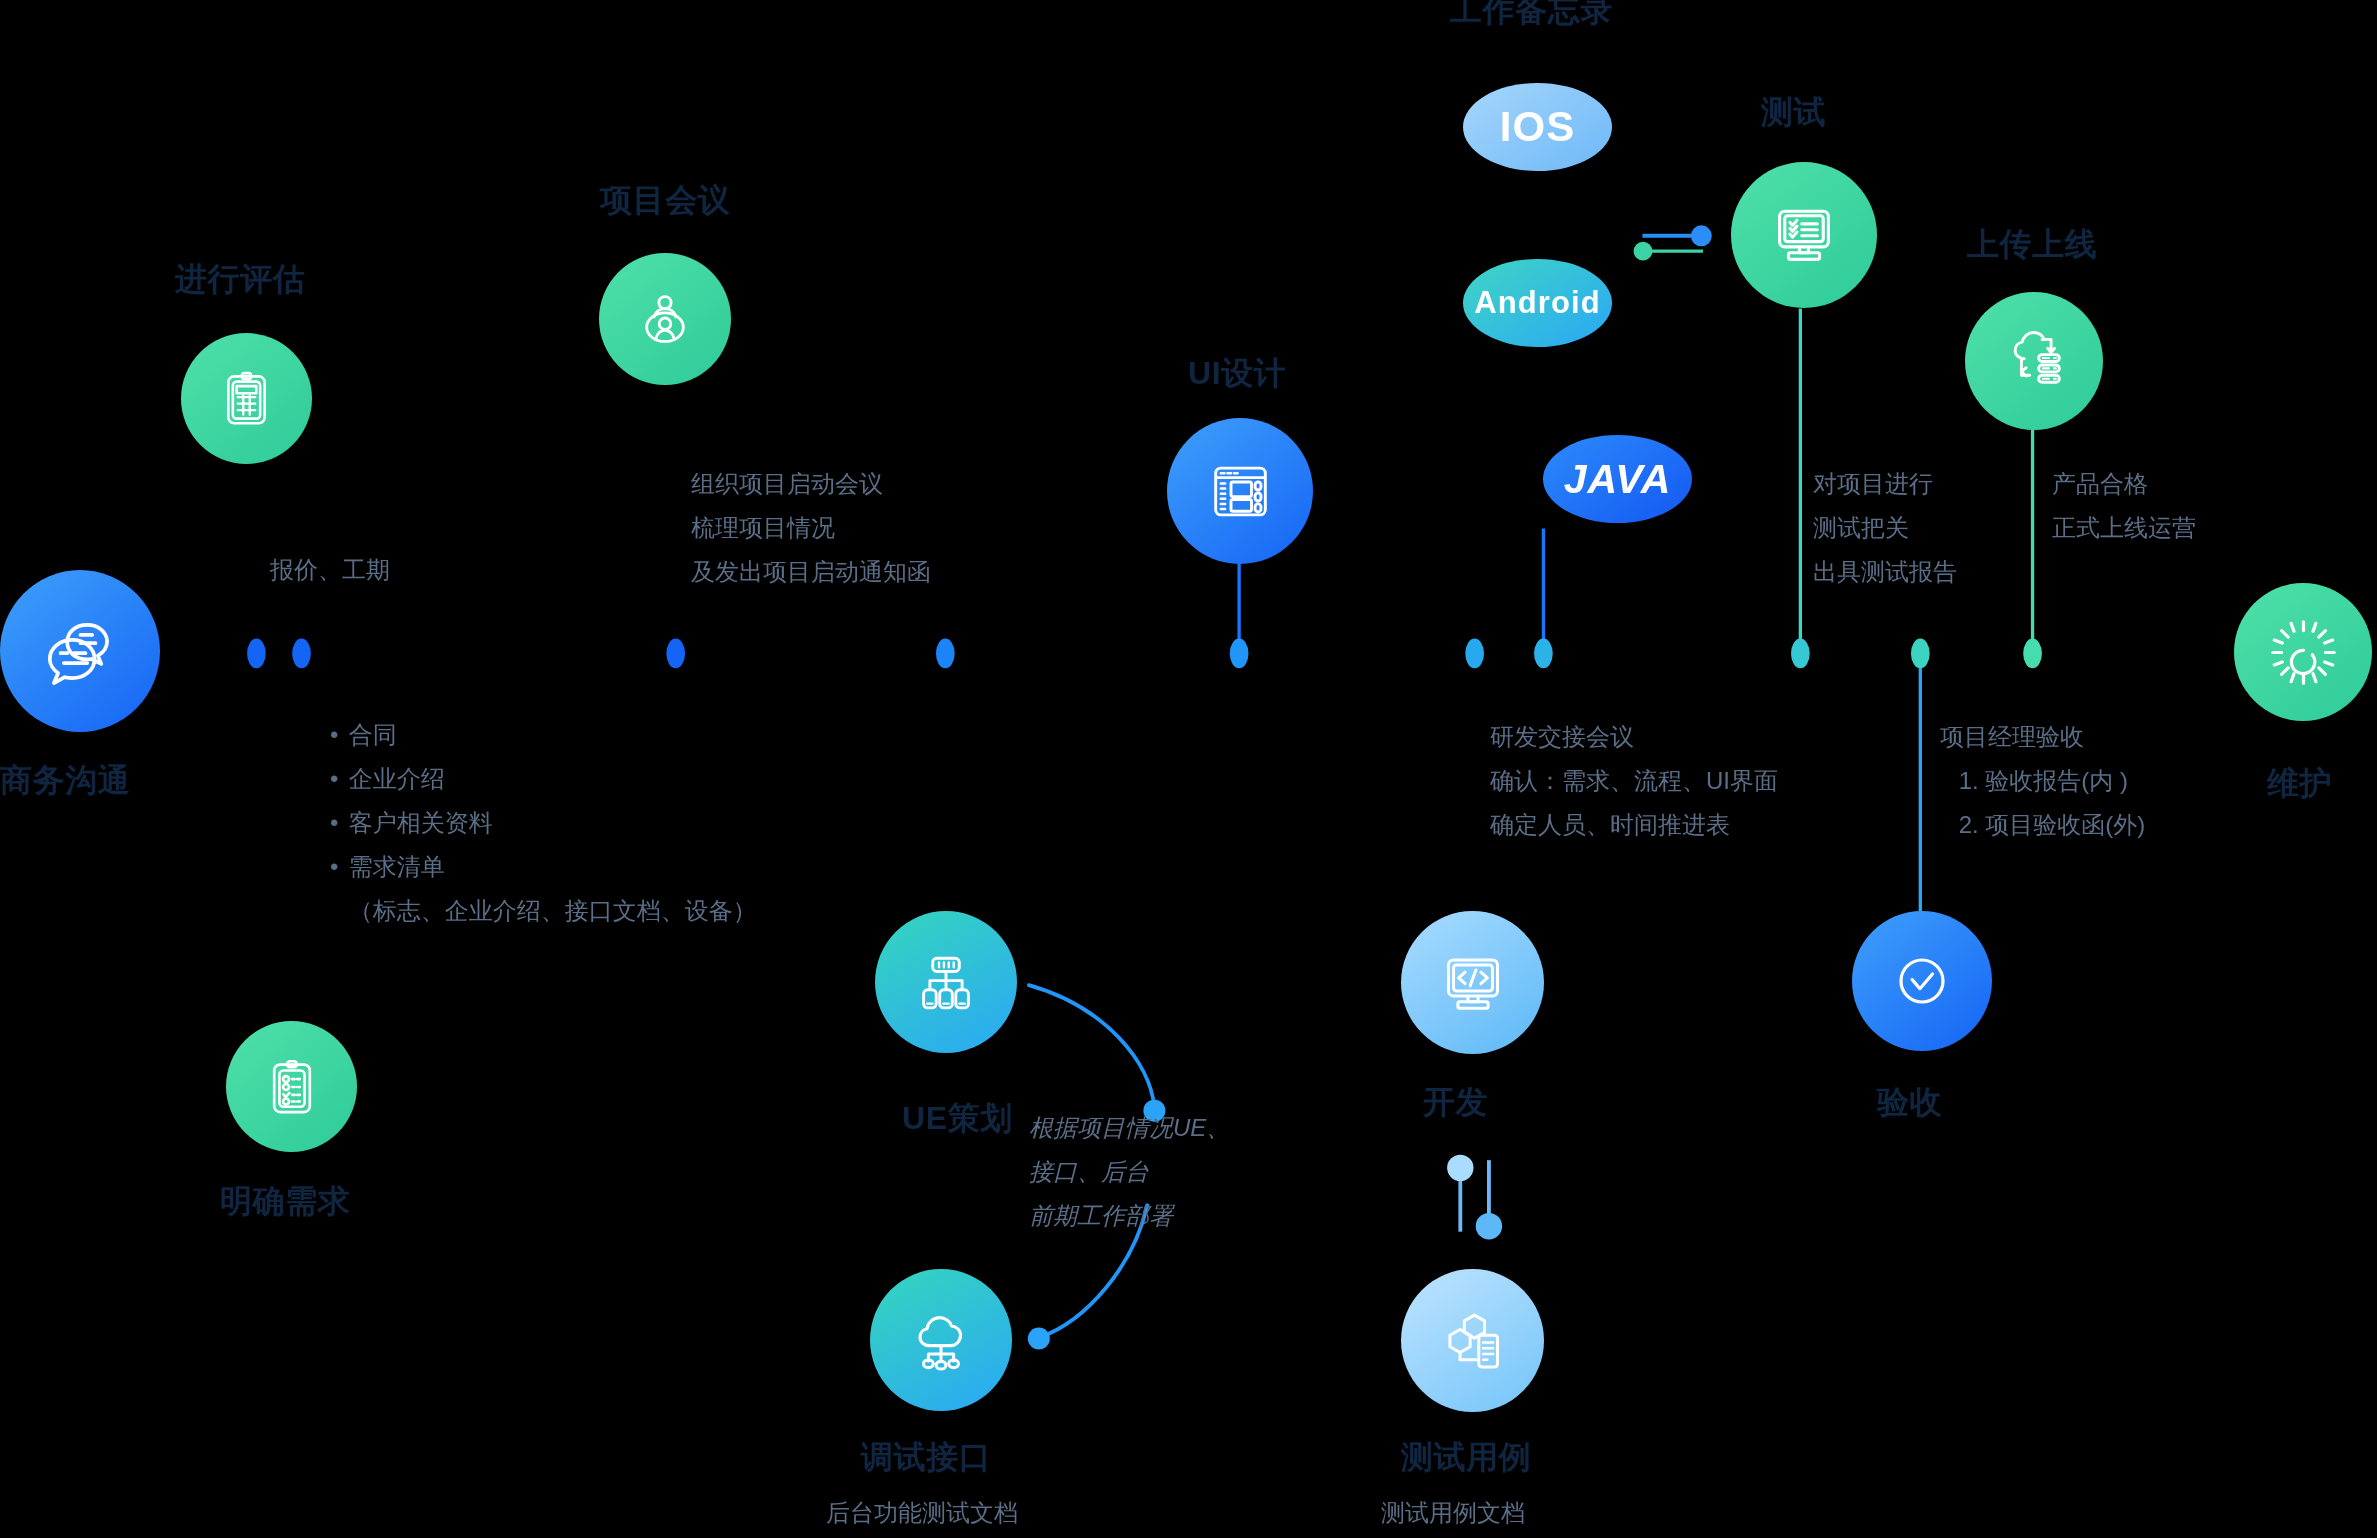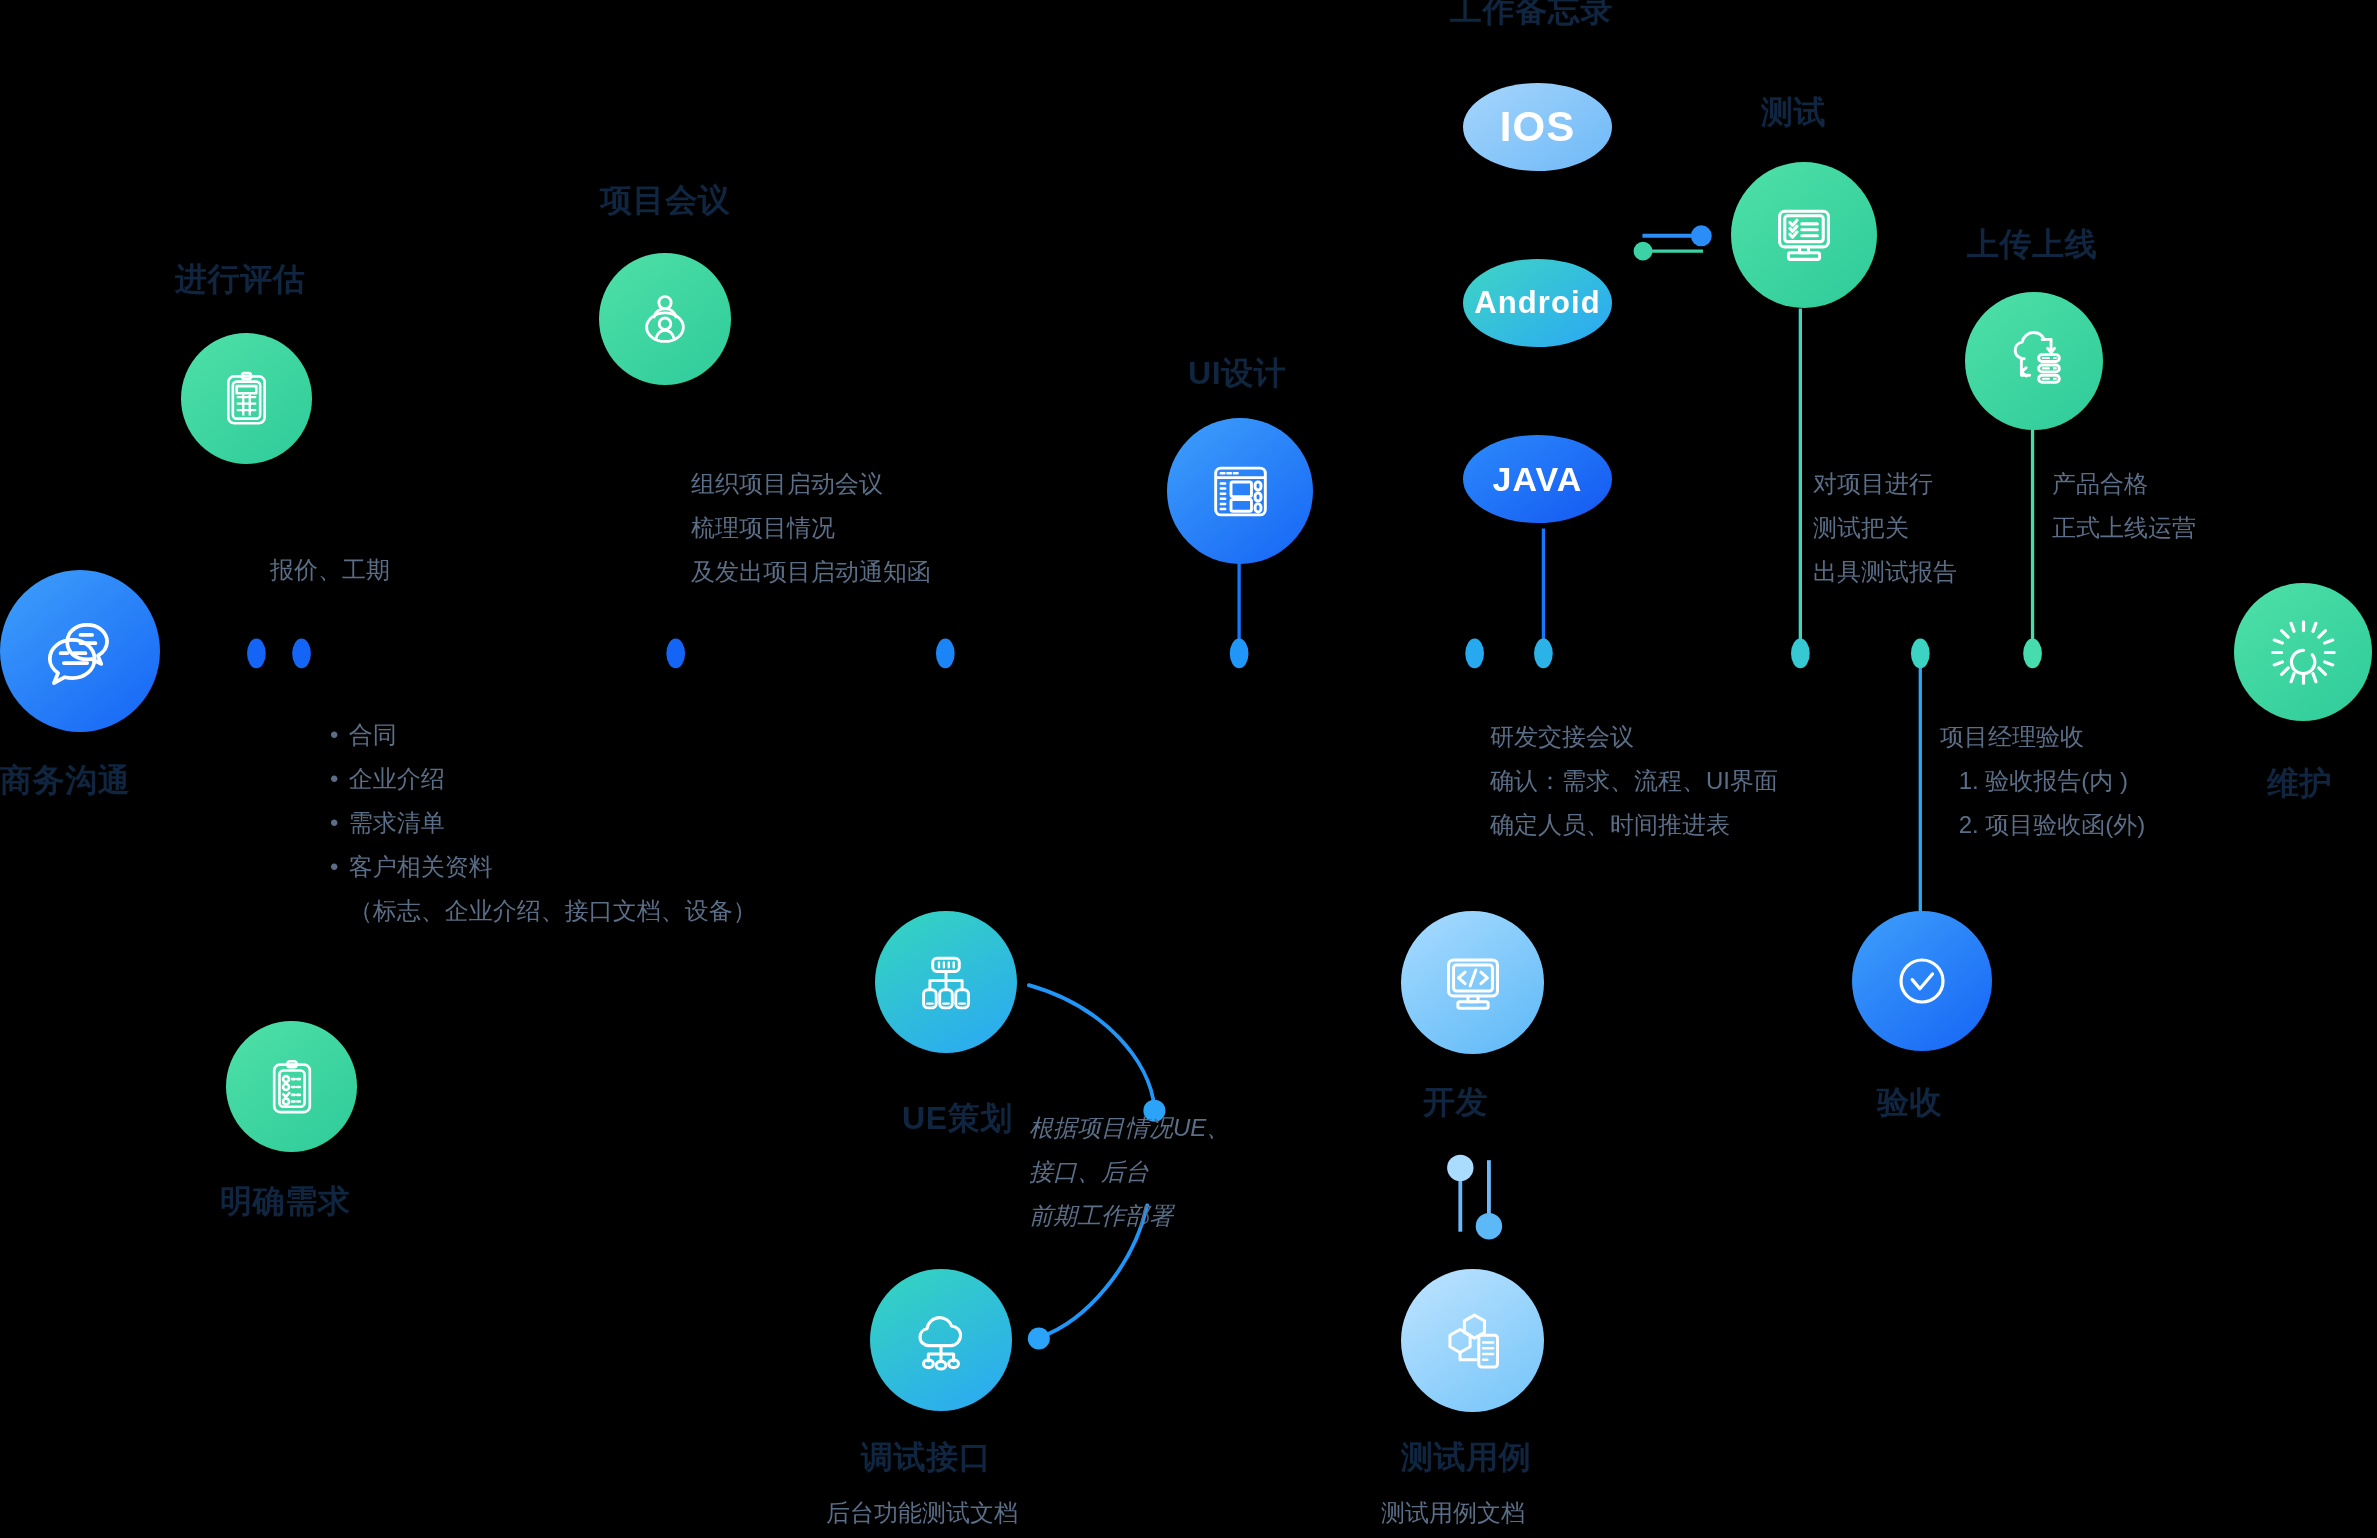--- a/index.html
+++ b/index.html
@@ -143,22 +143,22 @@
         <circle cx="41" cy="72" r="4.5"></circle>
           <path d="M50 72h12" stroke-linecap="round" stroke-dasharray="4 4"></path>
       </g>
     </svg>
   </div>
   <div class="title" style="left:220px;top:1180px;">明确需求</div>
 
   <div class="bullets" style="left:330px;top:713px;">
     <div class="b">合同</div>
     <div class="b">企业介绍</div>
+    <div class="b">客户相关资料</div>
     <div class="b">需求清单</div>
-    <div class="b">客户相关资料</div>
     <div class="sub">（标志、企业介绍、接口文档、设备）</div>
   </div>
 
   <div class="title" style="left:600px;top:179px;">项目会议</div>
   <div class="node" style="left:599px;top:253px;width:132px;height:132px;background:linear-gradient(140deg,#4fe0a8,#2ecb9a);">
     <svg viewBox="0 0 100 100" width="68" height="68">
       <g fill="none" stroke="#fff" stroke-width="4.2" stroke-linecap="round" stroke-linejoin="round">
         <circle cx="50" cy="26" r="9"></circle>
         <path d="M34 47c1.5-7.5 8-12.5 16-12.5S64.5 39.5 66 47"></path>
         <ellipse cx="50" cy="62" rx="27" ry="21"></ellipse>
@@ -230,22 +230,22 @@
   <div class="title" style="left:1450px;top:-11px;">工作备忘录</div>
 
   <div class="node badge" style="left:1463px;top:83px;width:149px;height:88px;border-radius:50%;font-size:42px;
               background:linear-gradient(145deg,#a6d6fb,#6db8f8);">
     <span>IOS</span>
   </div>
   <div class="node badge" style="left:1463px;top:259px;width:149px;height:88px;border-radius:50%;font-size:31px;
               background:linear-gradient(145deg,#3fd6c4,#2aa7f5);">
     <span>Android</span>
   </div>
-  <div class="node badge" style="left:1463px;top:435px;width:149px;height:88px;border-radius:50%;font-size:34px;
-              background:linear-gradient(145deg,#2c8bfb,#1458f2);">
+  <div class="node badge" style="left:1543px;top:435px;width:149px;height:88px;border-radius:50%;font-size:41px;
+              background:linear-gradient(145deg,#2c8bfb,#1458f2);font-style:italic;">
     <span>JAVA</span>
   </div>
 
   <div class="title" style="left:1761px;top:91px;">测试</div>
   <div class="node" style="left:1731px;top:162px;width:146px;height:146px;background:linear-gradient(140deg,#4fe0a8,#2ecb9a);">
     <svg viewBox="0 0 100 100" width="74" height="74">
       <g fill="none" stroke="#fff" stroke-width="4.2" stroke-linejoin="round" stroke-linecap="round">
         <rect x="17" y="18" width="66" height="48" rx="7"></rect>
         <rect x="24" y="24" width="52" height="35" rx="4"></rect>
         <path d="M31 33l3.5 4 6-7"></path>

